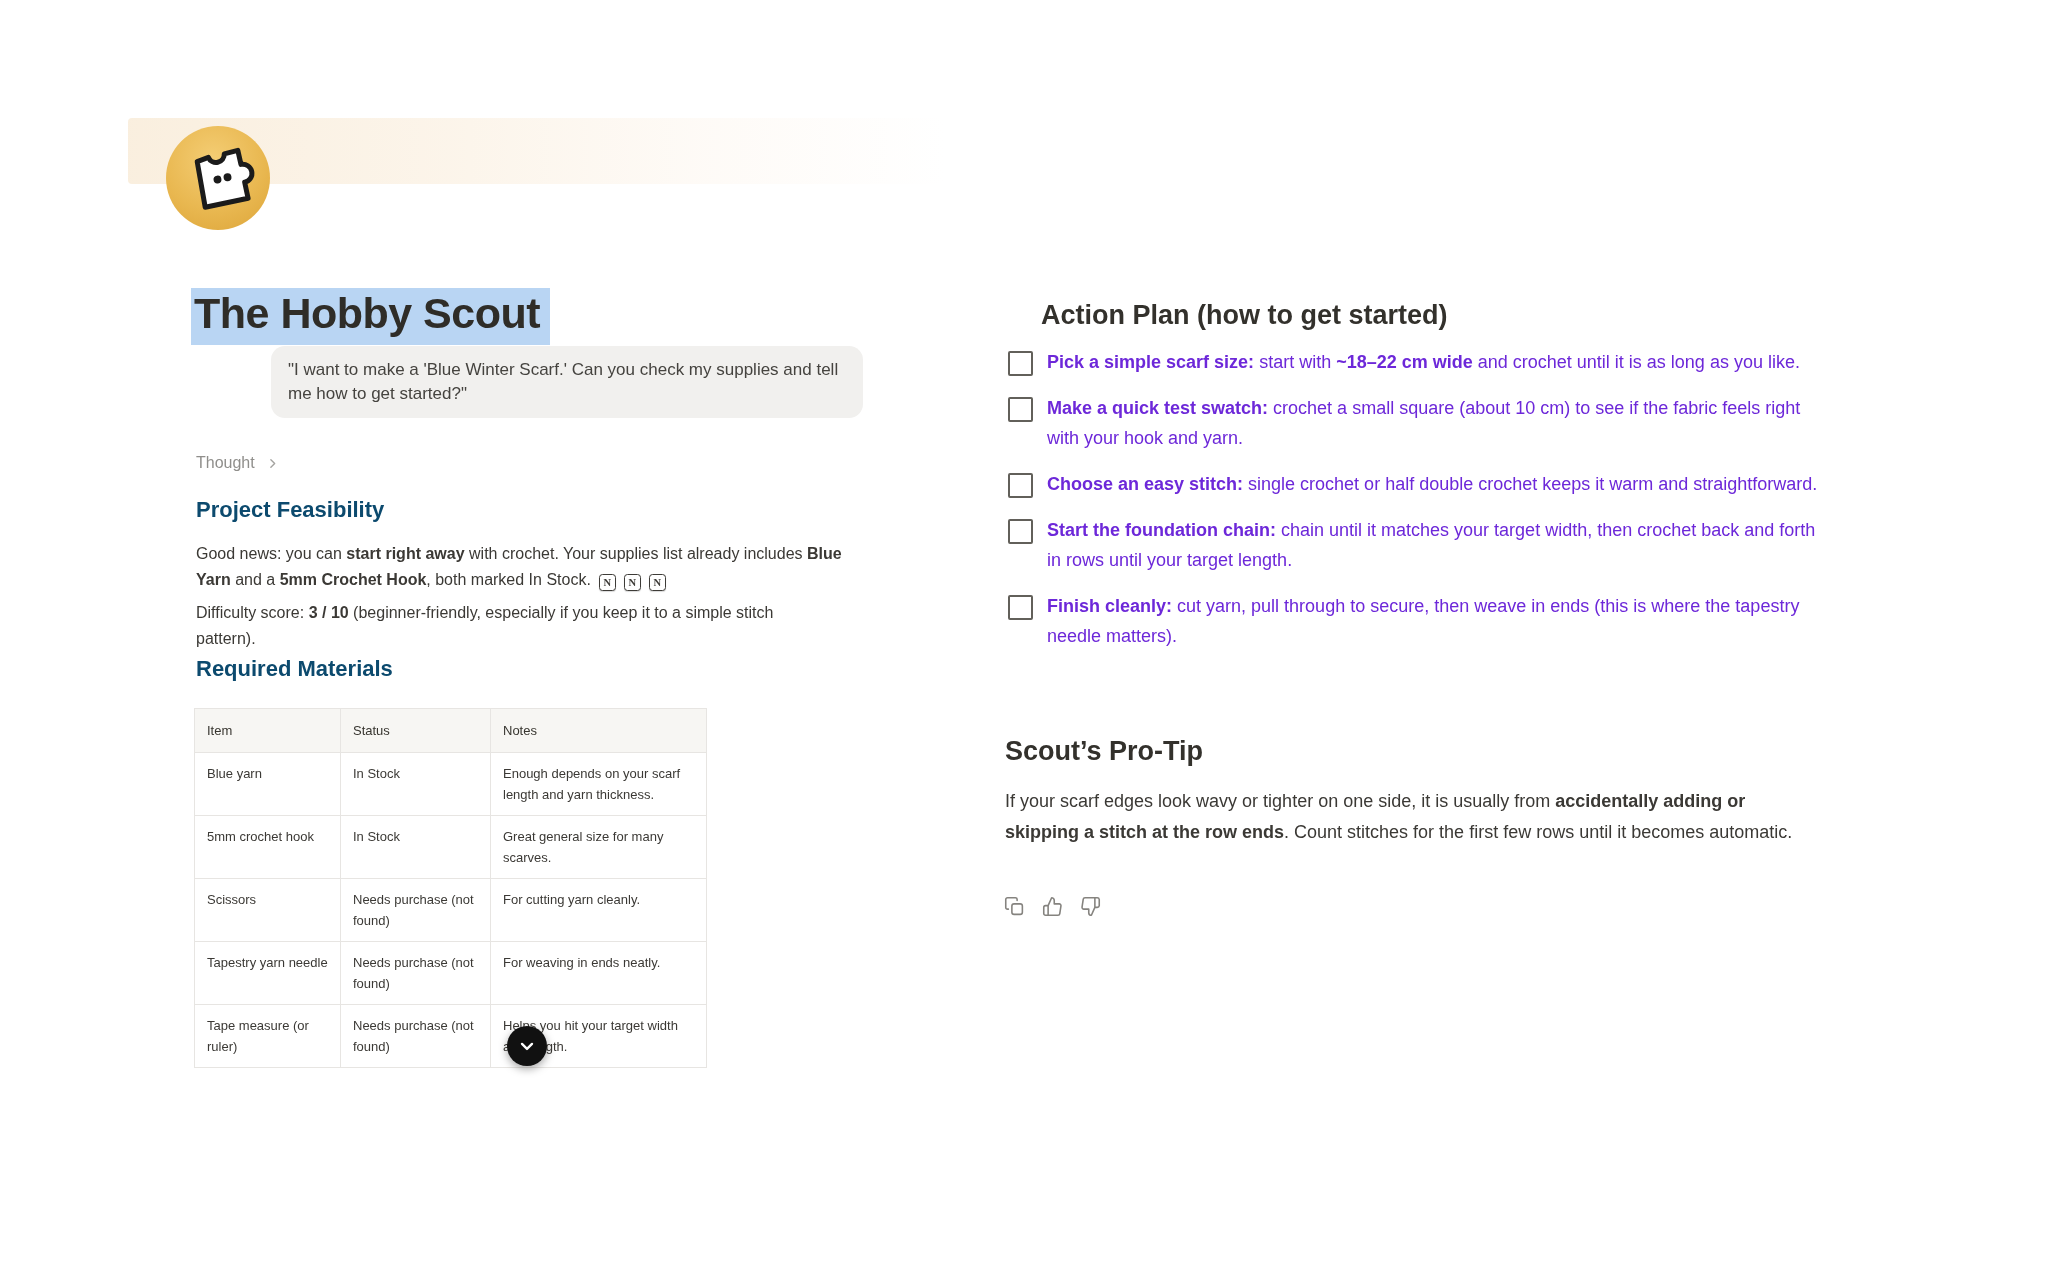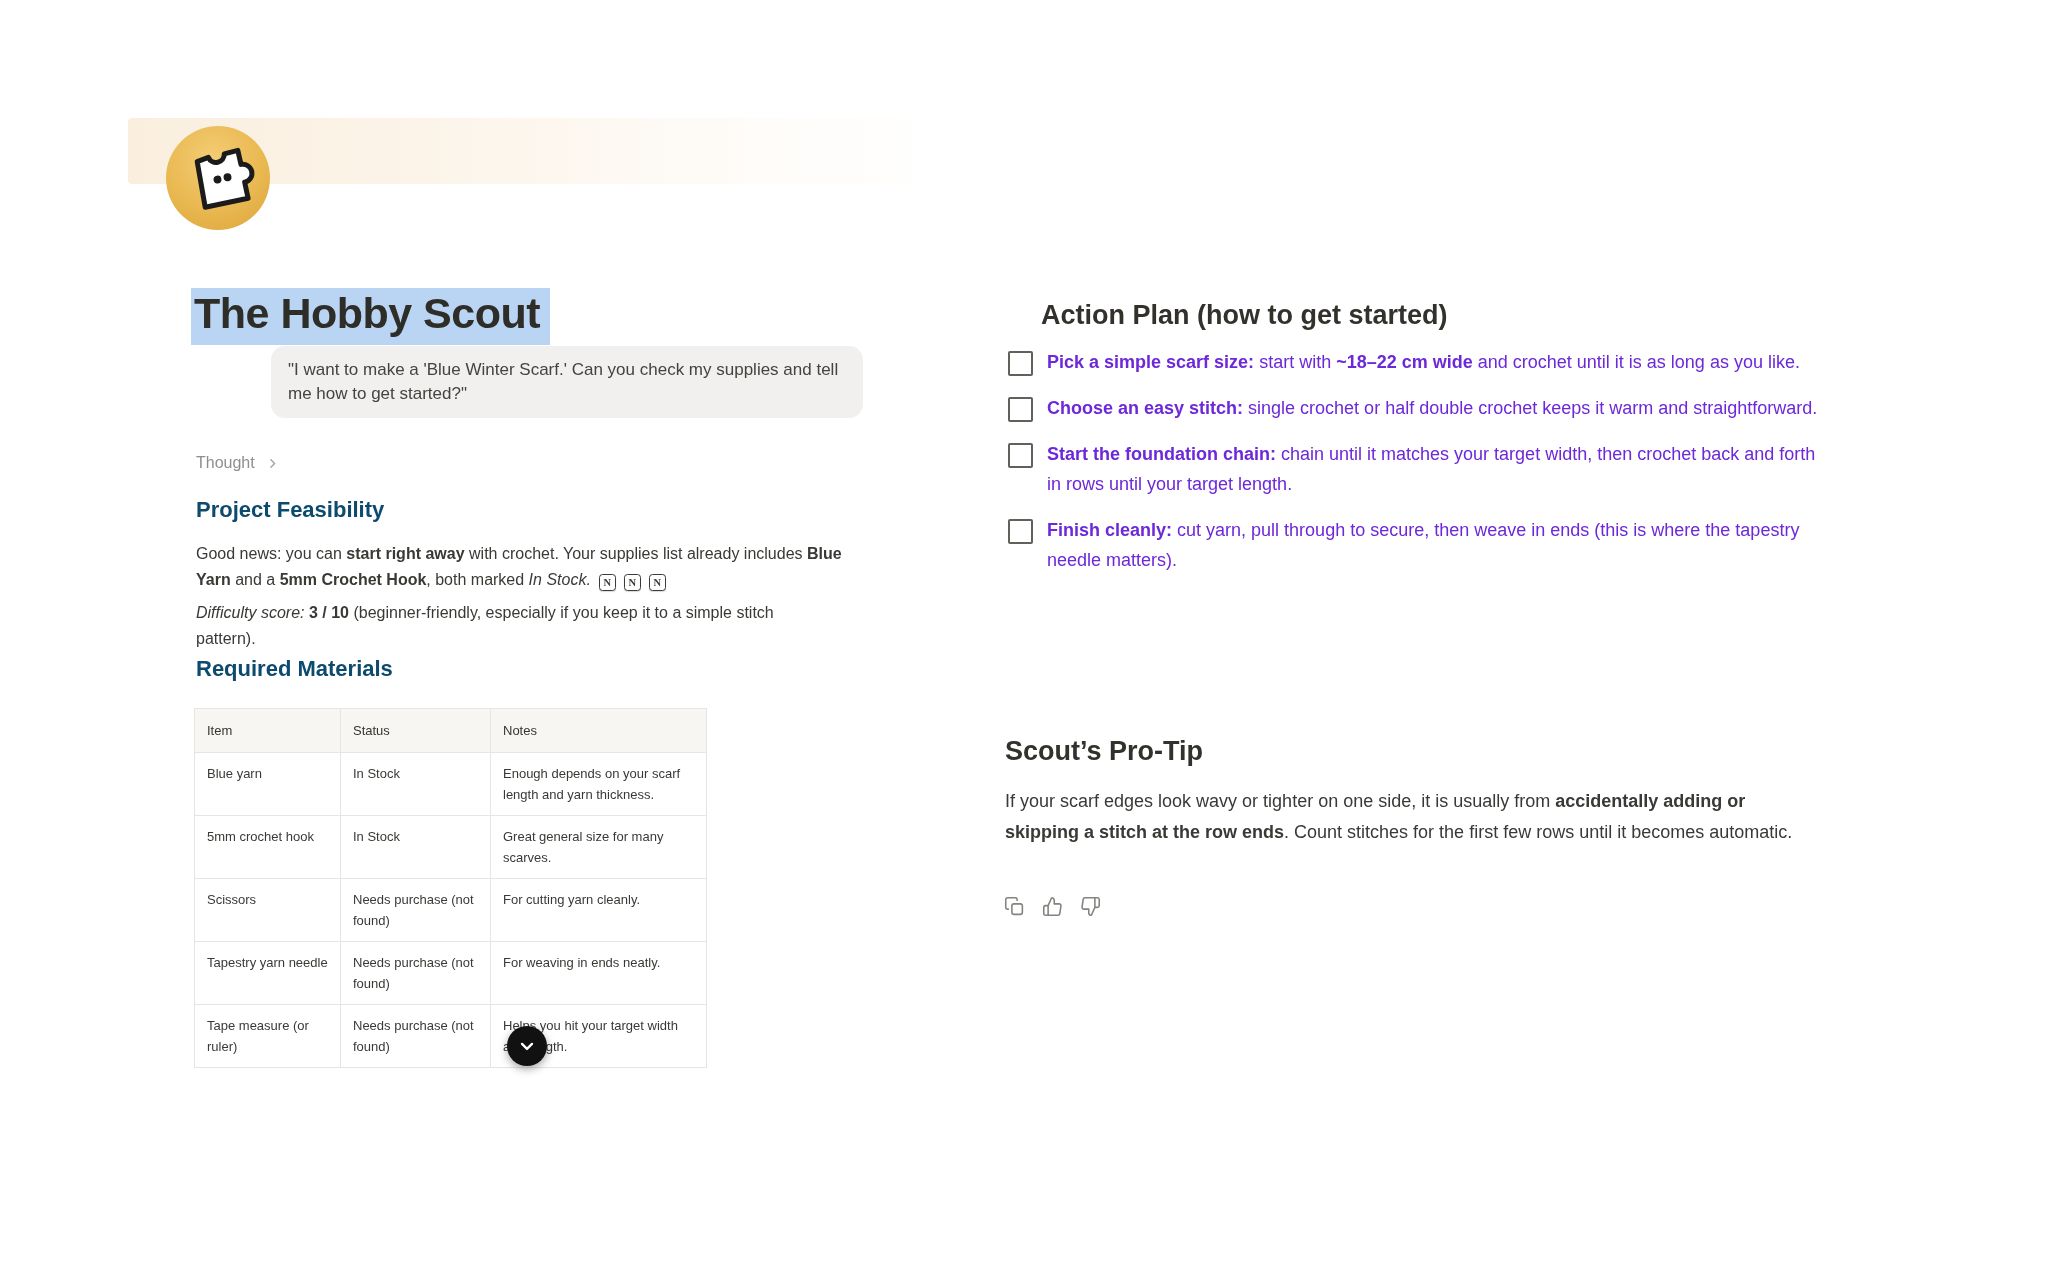--- a/index.html
+++ b/index.html
@@ -26,21 +26,21 @@
          padding:12px 17px;font-size:17px;line-height:24px;color:#45433f;}
 
   
   .thought{position:absolute;left:196px;top:454px;display:flex;align-items:center;gap:11px;
            font-size:16px;color:#8f8e8b;cursor:pointer;}
 
   .h3{position:absolute;font-size:22px;font-weight:700;color:#0c4a6e;white-space:nowrap;}
   .h2{position:absolute;font-size:27px;font-weight:700;color:#33312c;white-space:nowrap;}
   .para{position:absolute;font-size:16px;line-height:26px;color:#3b3935;}
   .b{font-weight:700;}
-  .i{font-style:italic;text-align:right;}
+  .i{text-align:right;}
 
   
   .nbadge{display:inline-block;width:15px;height:15px;border:1.6px solid #3d3b37;border-radius:3.5px;
           font-family:"Liberation Serif",serif;font-size:10.5px;font-weight:700;line-height:15px;
           text-align:center;margin-left:8px;vertical-align:-1px;color:#3d3b37;background:#fff;
           box-shadow:0 1px 1px rgba(0,0,0,.15);cursor:pointer;}
 
   
   .materials-table{position:absolute;left:194px;top:708px;width:512px;border-collapse:collapse;
                    font-size:13px;line-height:21px;color:#3b3935;table-layout:fixed;}
@@ -152,20 +152,24 @@
       <polyline points="6 9.5 12 15.5 18 9.5" fill="none" stroke="#ffffff" stroke-width="2.8" stroke-linecap="round" stroke-linejoin="round"></polyline>
     </svg>
   </div>
 
   <div class="h2" style="left:1005px;top:300px;margin-left:36px;">Action Plan (how to get started)</div>
 
   <div class="checklist">
       <div class="chk-item">
         <div class="checkbox"></div>
         <div class="chk-text"><span class="b">Pick a simple scarf size:</span><span> start with </span><span class="b">~18–22 cm wide</span><span> and crochet until it is as long as you like.</span></div>
+      </div>
+      <div class="chk-item">
+        <div class="checkbox"></div>
+        <div class="chk-text"><span class="b">Make a quick test swatch:</span><span> crochet a small square (about 10 cm) to see if the fabric feels right with your hook and yarn.</span></div>
       </div>
       <div class="chk-item">
         <div class="checkbox"></div>
         <div class="chk-text"><span class="b">Choose an easy stitch:</span><span> single crochet or half double crochet keeps it warm and straightforward.</span></div>
       </div>
       <div class="chk-item">
         <div class="checkbox"></div>
         <div class="chk-text"><span class="b">Start the foundation chain:</span><span> chain until it matches your target width, then crochet back and forth in rows until your target length.</span></div>
       </div>
       <div class="chk-item">

